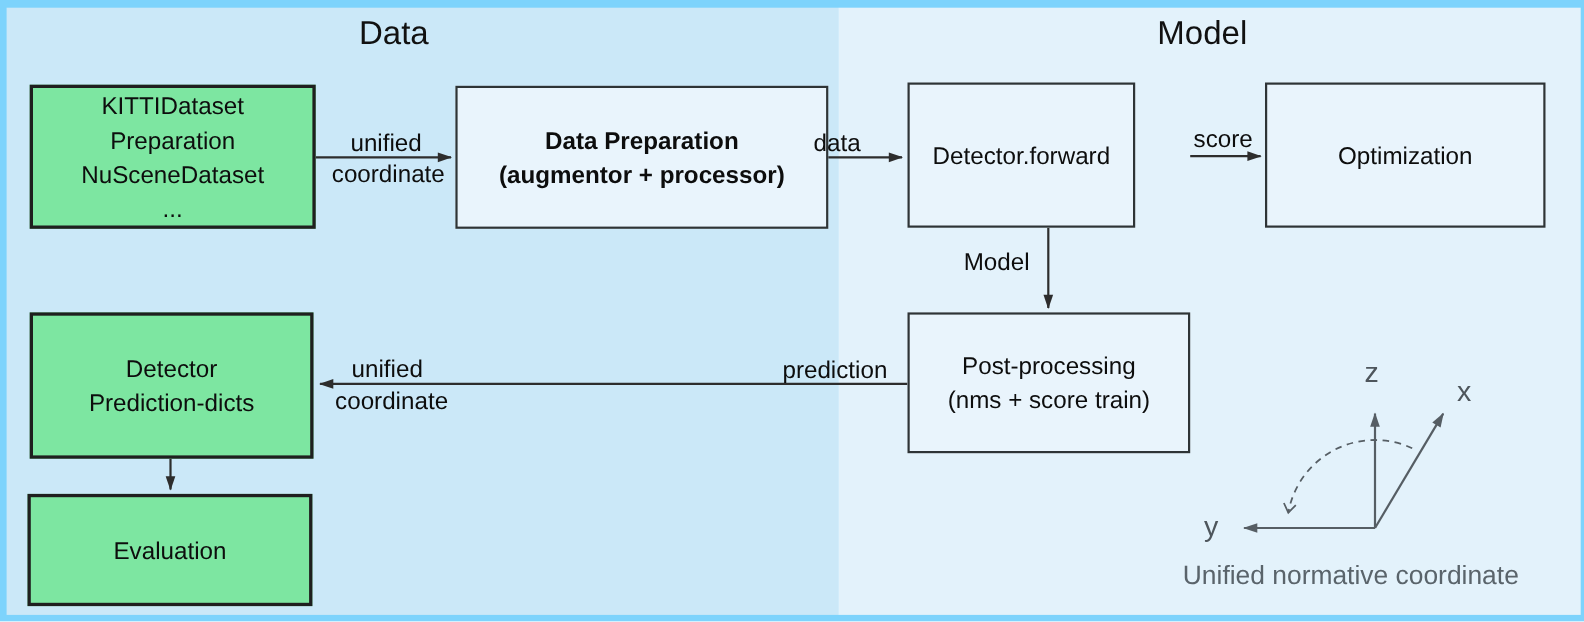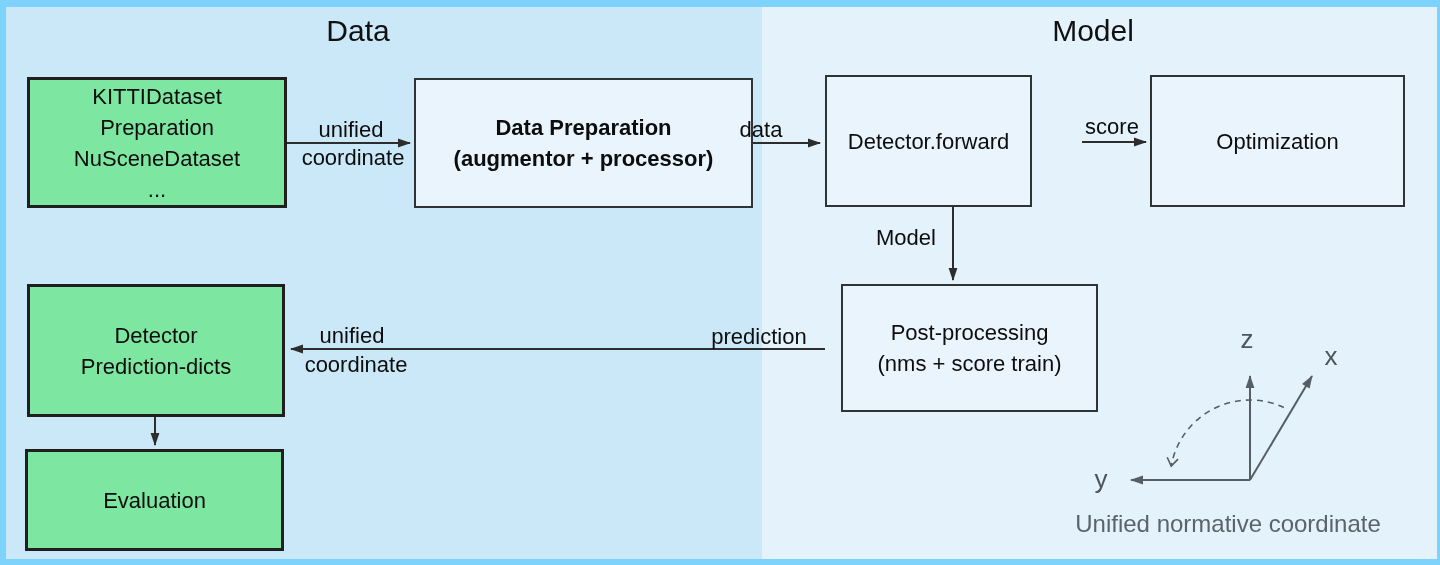--- a/index.html
+++ b/index.html
@@ -93,21 +93,21 @@
   </div>
 
   <div class="box box-blue" style="left:825px;top:75px;width:207px;height:132px;">
     <span>Detector.forward</span>
   </div>
 
   <div class="box box-blue" style="left:1150px;top:75px;width:255px;height:132px;">
     <span>Optimization</span>
   </div>
 
-  <div class="box box-blue" style="left:825px;top:284px;width:257px;height:128px;margin-left:16px;">
+  <div class="box box-blue" style="left:825px;top:284px;width:257px;height:128px;">
     <span>Post-processing</span>
     <span>(nms + score train)</span>
   </div>
 
   <div class="box box-green" style="left:27px;top:284px;width:258px;height:133px;">
     <span>Detector</span>
     <span>Prediction-dicts</span>
   </div>
 
   <div class="box box-green" style="left:25px;top:449px;width:259px;height:102px;">

